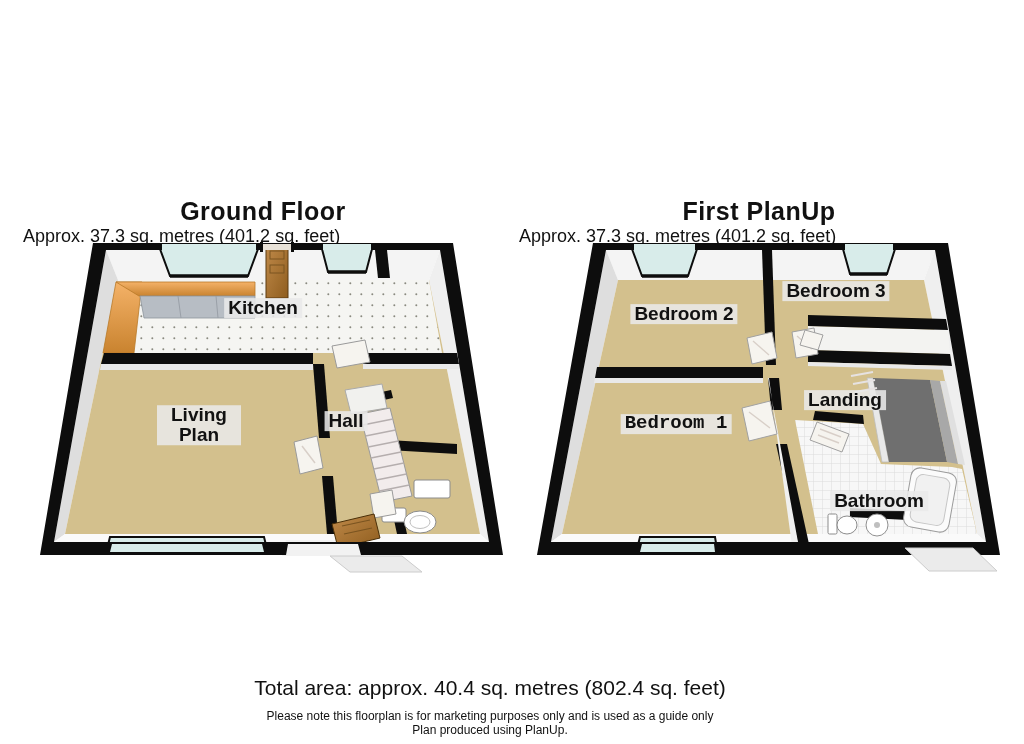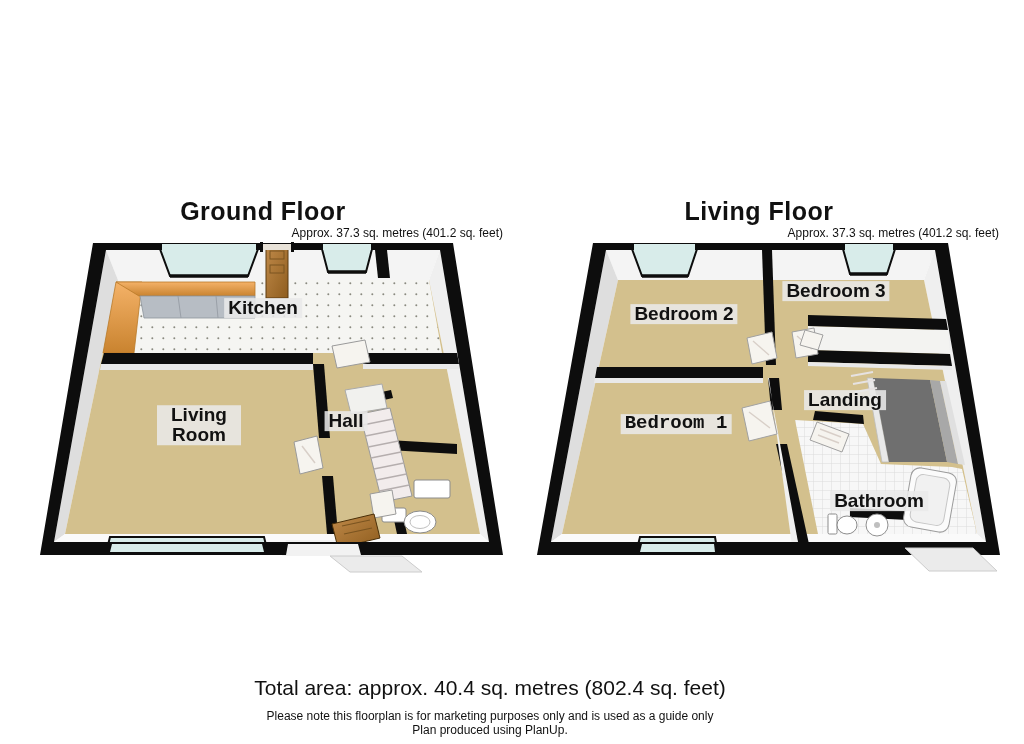--- a/index.html
+++ b/index.html
@@ -1,35 +1,35 @@
 <!DOCTYPE html>
 <html><head>
 <meta charset="utf-8">
 <style>
   html,body{margin:0;padding:0;background:#ffffff;}
   .canvas{position:relative;width:1024px;height:744px;background:#fff;overflow:hidden;
           font-family:"Liberation Sans",sans-serif;color:#111;}
   .floor-title{position:absolute;width:480px;text-align:center;font-size:25px;font-weight:bold;letter-spacing:0.5px;}
-  .floor-area{position:absolute;width:480px;text-align:right;font-size:12px;}
+  .floor-area{position:absolute;width:480px;text-align:left;font-size:18px;}
   .plan{position:absolute;top:238px;width:480px;height:335px;}
   .room-label{position:absolute;transform:translate(-50%,-50%);background:rgba(233,233,233,0.87);
               color:#111;font-weight:bold;font-size:19px;line-height:1.04;padding:0 4px;
               text-align:center;white-space:nowrap;}
   .room-label.wrap{white-space:normal;width:76px;}
   .footer-total{position:absolute;left:0;top:676px;width:980px;text-align:center;font-size:21px;}
   .footer-note{position:absolute;left:0;width:980px;text-align:center;font-size:12px;}
 </style>
 </head>
 <body>
 
 <div class="canvas">
 
   <div class="floor-title" style="left:23px;top:197px;">Ground Floor</div>
   <div class="floor-area" style="left:23px;top:226px;">Approx. 37.3 sq. metres (401.2 sq. feet)</div>
-  <div class="floor-title" style="left:519px;top:197px;">Living Floor</div>
+  <div class="floor-title" style="left:519px;top:197px;">First PlanUp</div>
   <div class="floor-area" style="left:519px;top:226px;">Approx. 37.3 sq. metres (401.2 sq. feet)</div>
 
   <svg class="plan" style="left:30px;" viewBox="0 0 480 335">
     <defs>
       <pattern id="ktile" width="11" height="11" patternUnits="userSpaceOnUse">
         <rect width="11" height="11" fill="#f5f5f2"></rect>
         <circle cx="1.3" cy="1.3" r="1" fill="#8a8a80"></circle>
       </pattern>
       <pattern id="btile" width="9" height="9" patternUnits="userSpaceOnUse">
         <rect width="9" height="9" fill="#f7f7f7"></rect>
@@ -242,21 +242,21 @@
     </g>
 
     <path fill="#0d0d0d" fill-rule="evenodd" d="M68,5 L423,5 L475,317 L12,317 Z M81,12 L410,12 L461,304 L26,304 Z"></path>
     <rect x="109" y="6" width="61" height="6" fill="#d8ecea"></rect>
     <rect x="320" y="6" width="48" height="6" fill="#d8ecea"></rect>
     <polygon points="117,306 189,306 190,314 115,314" fill="#d8ecea"></polygon>
     <polygon points="380,310 448,310 472,333 404,333" fill="#ebebeb" stroke="#cccccc"></polygon>
   </svg>
 
   <div class="room-label" style="left:263px;top:308px;">Kitchen</div>
-  <div class="room-label wrap" style="left:199px;top:425px;">Living Room</div>
+  <div class="room-label wrap" style="left:199px;top:425px;">Living Plan</div>
   <div class="room-label" style="left:346px;top:421px;">Hall</div>
   <div class="room-label" style="left:684px;top:314px;">Bedroom 2</div>
   <div class="room-label" style="left:836px;top:291px;">Bedroom 3</div>
   <div class="room-label" style="left:676px;top:424px;font-family:Liberation Mono, monospace;">Bedroom 1</div>
   <div class="room-label" style="left:845px;top:400px;">Landing</div>
   <div class="room-label" style="left:879px;top:501px;">Bathroom</div>
 
   <div class="footer-total">Total area: approx. 40.4 sq. metres (802.4 sq. feet)</div>
   <div class="footer-note" style="top:723px;">Plan produced using PlanUp.</div>
   <div class="footer-note" style="top:709px;">Please note this floorplan is for marketing purposes only and is used as a guide only</div>

